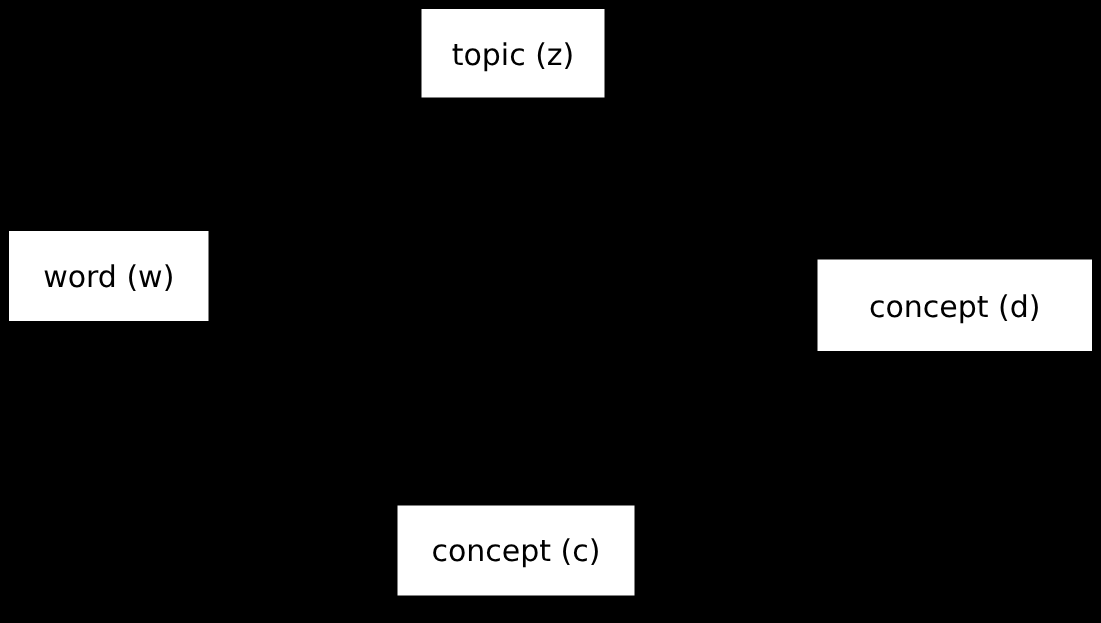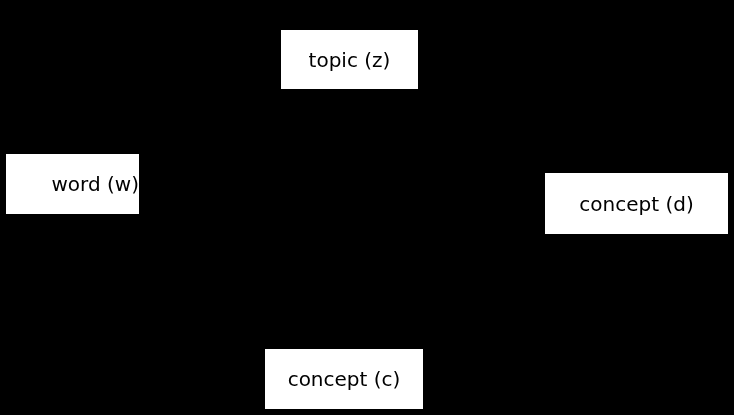--- a/index.html
+++ b/index.html
@@ -20,24 +20,24 @@
     background: #ffffff;
     color: #000000;
     display: flex;
     align-items: center;
     justify-content: center;
     font-size: 20px;
     line-height: 1;
     white-space: nowrap;
     box-sizing: border-box;
   }
-  .node-topic    { left: 281px; top: 6px;   width: 137px; height: 59px; margin-top: 24px; }
-  .node-word     { left: 6px;   top: 154px; width: 133px; height: 60px; justify-content: flex-end; }
+  .node-topic    { left: 281px; top: 6px;   width: 122px; height: 59px; }
+  .node-word     { left: 6px;   top: 154px; width: 133px; height: 60px; }
   .node-document { left: 545px; top: 173px; width: 183px; height: 61px; }
-  .node-concept  { left: 265px; top: 349px; width: 158px; height: 60px; }
+  .node-concept  { left: 265px; top: 337px; width: 158px; height: 60px; }
 </style>
 </head>
 <body>
 
 <div class="canvas">
   <div class="node node-topic">
     <span>topic (z)</span>
   </div>
 
   <div class="node node-word">

